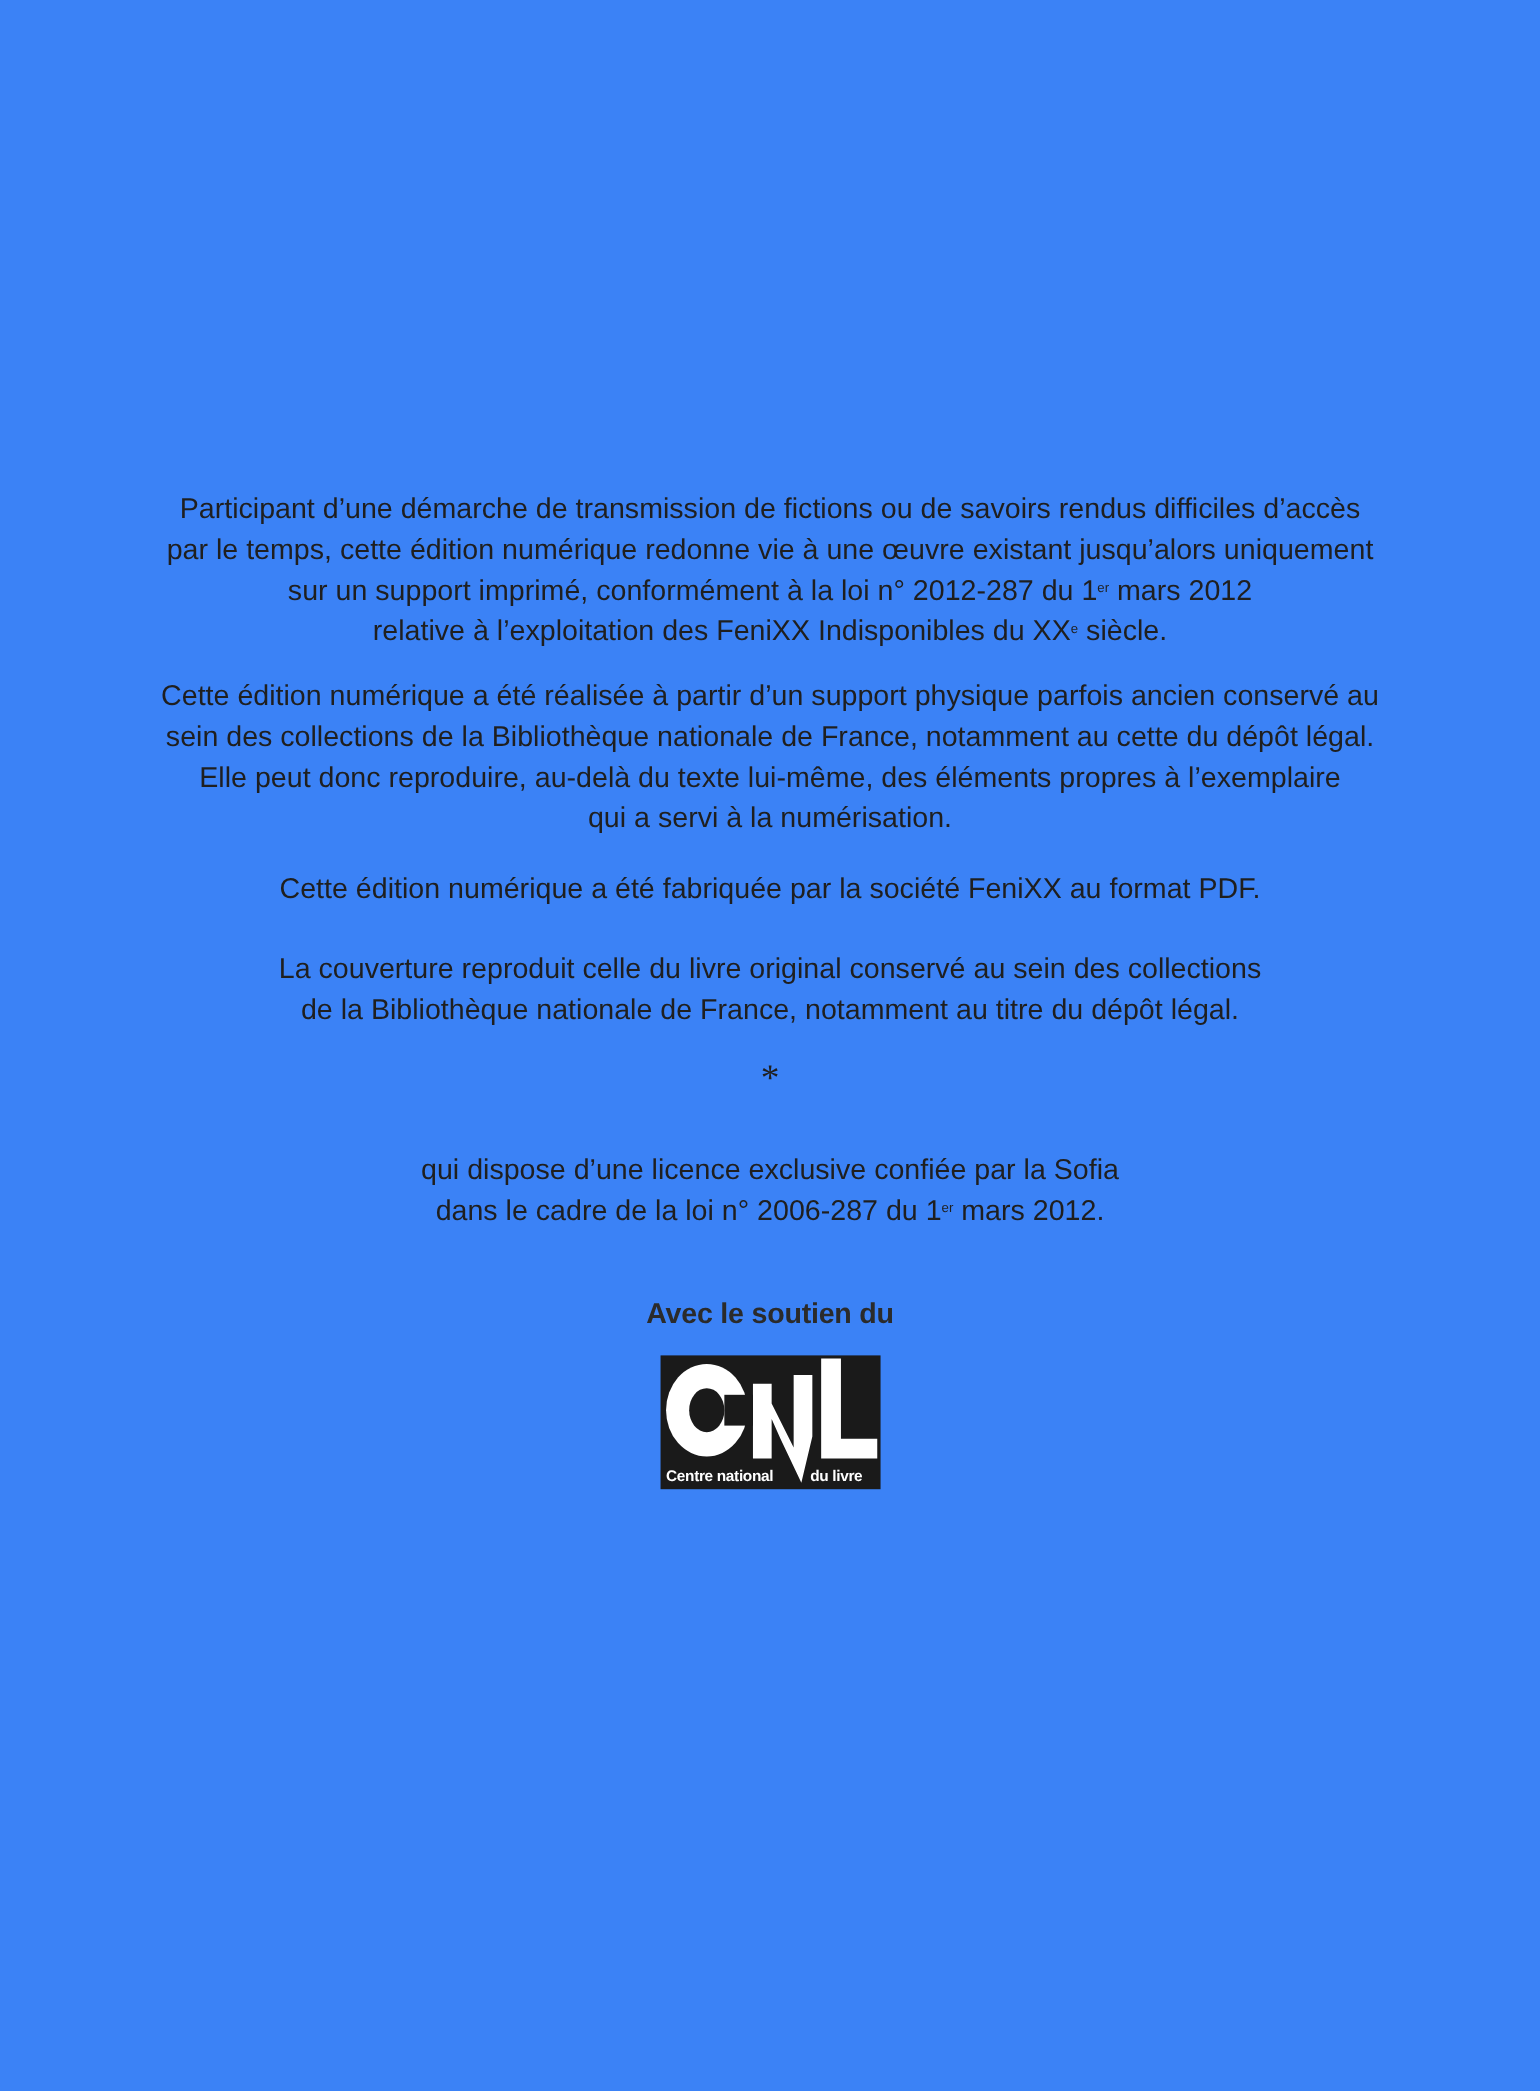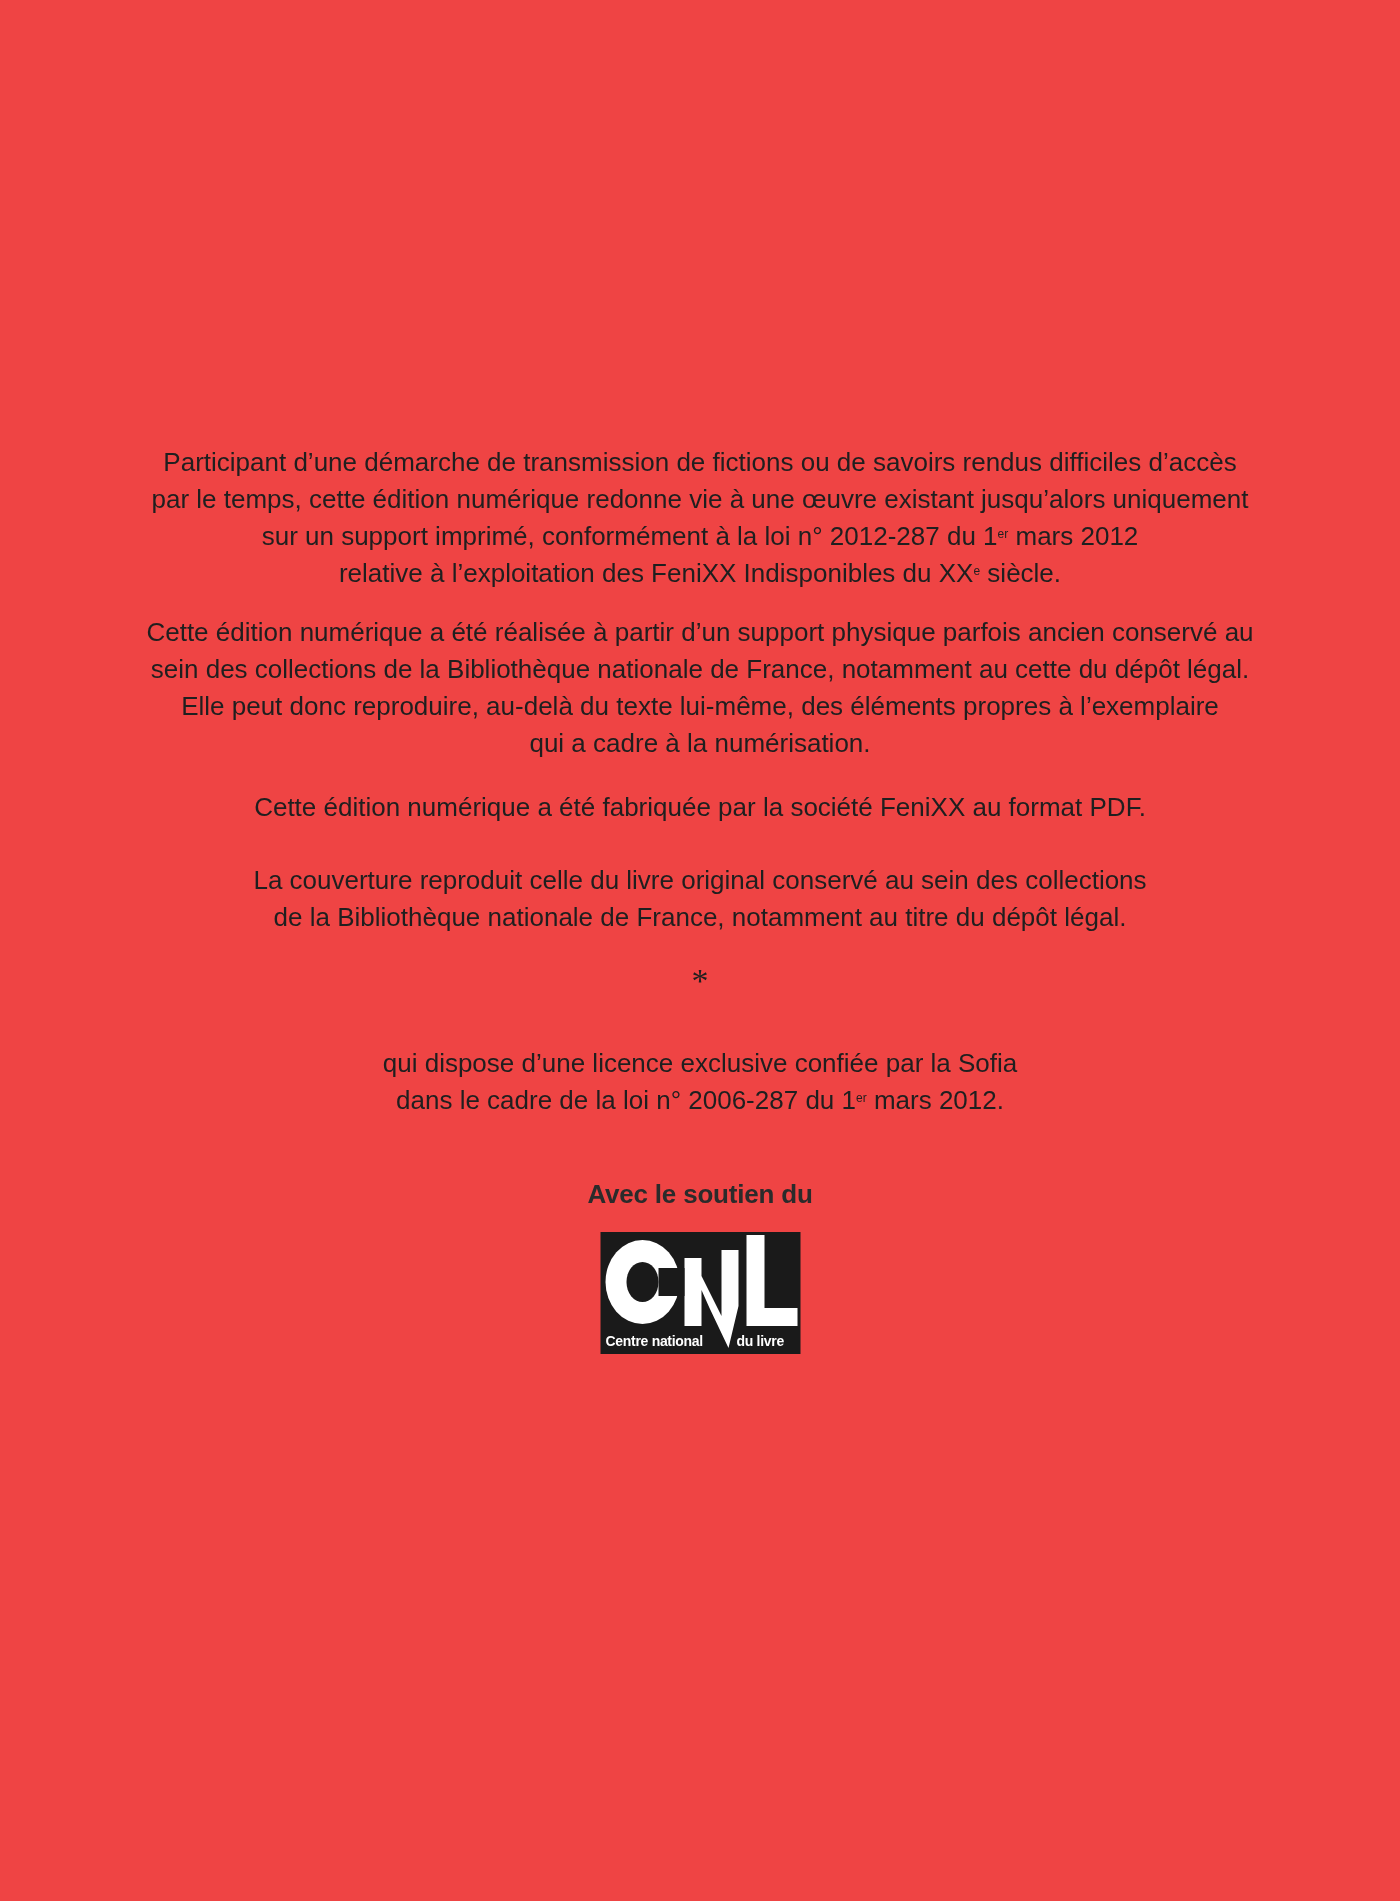--- a/index.html
+++ b/index.html
@@ -9,21 +9,21 @@
   }
   body {
     width: 1400px;
     height: 1901px;
     font-family: "Liberation Sans", sans-serif;
   }
   .page {
     position: relative;
     width: 1400px;
     height: 1901px;
-    background: #ef4444;
+    background: #3b82f6;
     overflow: hidden;
   }
   .content {
     position: absolute;
     top: 444px;
     left: 50%;
     transform: translateX(-50%);
     width: 1240px;
     color: #1f1f1f;
     font-size: 26px;
@@ -82,21 +82,21 @@
       <span class="line">Participant d’une démarche de transmission de fictions ou de savoirs rendus difficiles d’accès</span>
       <span class="line">par le temps, cette édition numérique redonne vie à une œuvre existant jusqu’alors uniquement</span>
       <span class="line"><span>sur un support imprimé, conformément à la loi n° 2012-287 du 1</span><sup>er</sup><span> mars 2012</span></span>
       <span class="line"><span>relative à l’exploitation des FeniXX Indisponibles du XX</span><sup>e</sup><span> siècle.</span></span>
     </p>
 
     <p class="para para-2">
       <span class="line">Cette édition numérique a été réalisée à partir d’un support physique parfois ancien conservé au</span>
       <span class="line">sein des collections de la Bibliothèque nationale de France, notamment au cette du dépôt légal.</span>
       <span class="line">Elle peut donc reproduire, au-delà du texte lui-même, des éléments propres à l’exemplaire</span>
-      <span class="line">qui a cadre à la numérisation.</span>
+      <span class="line">qui a servi à la numérisation.</span>
     </p>
 
     <p class="para para-3">
       <span class="line">Cette édition numérique a été fabriquée par la société FeniXX au format PDF.</span>
     </p>
 
     <p class="para para-4">
       <span class="line">La couverture reproduit celle du livre original conservé au sein des collections</span>
       <span class="line">de la Bibliothèque nationale de France, notamment au titre du dépôt légal.</span>
     </p>

